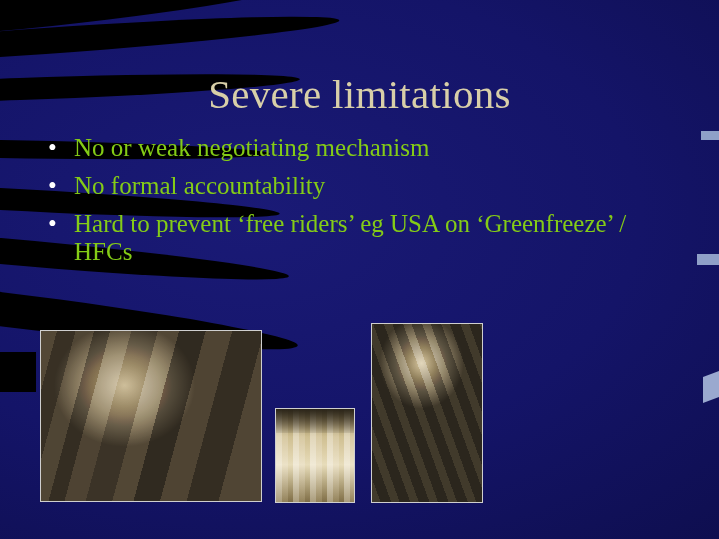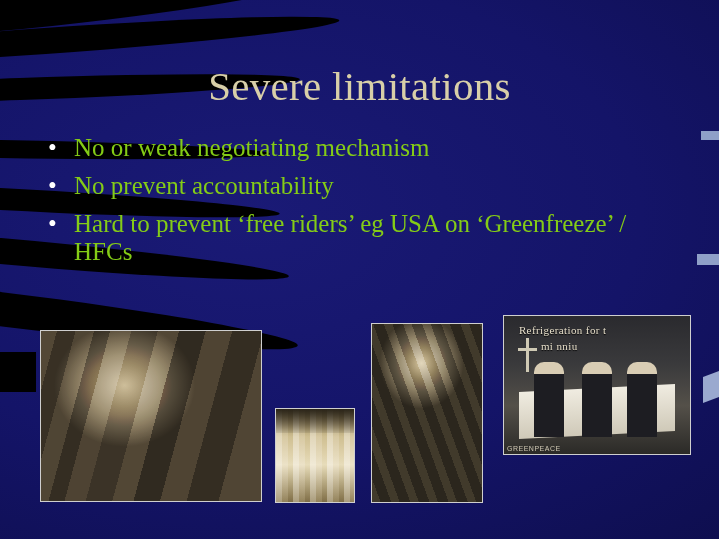--- a/index.html
+++ b/index.html
@@ -77,21 +77,21 @@
     right: 0;
     background: #8fa0c8;
   }
   .em1 { top: 131px; width: 18px; height: 9px; }
   .em2 { top: 254px; width: 22px; height: 11px; }
   .em3 { top: 374px; width: 16px; height: 26px; transform: skewY(-20deg); background: #9aa9cf; }
 
   .title {
     position: absolute;
     left: 0; right: 0;
-    top: 64px;
+    top: 72px;
     text-align: center;
     color: #d8cfa8;
     font-size: 41px;
     line-height: 1.1;
     letter-spacing: 0.3px;
     font-family: "Liberation Serif", serif;
   }
   .bullets {
     position: absolute;
     left: 48px;
@@ -251,44 +251,32 @@
 
   <div class="title">Severe limitations</div>
 
   <div class="bullets">
     <div class="bullet-row">
       <span class="bullet-dot">•</span>
       <span class="bullet-text">No or weak negotiating mechanism</span>
     </div>
     <div class="bullet-row">
       <span class="bullet-dot">•</span>
-      <span class="bullet-text">No prevent accountability</span>
+      <span class="bullet-text">No formal accountability</span>
     </div>
     <div class="bullet-row">
       <span class="bullet-dot">•</span>
       <span class="bullet-text">Hard to prevent ‘free riders’ eg USA on ‘Greenfreeze’ / HFCs</span>
     </div>
   </div>
 
   <div class="photos">
     <div class="photo ph1">
       <div class="img-kitchen"></div>
     </div>
     <div class="photo ph2">
       <div class="img-bottles"></div>
     </div>
     <div class="photo ph3">
       <div class="img-worker"></div>
     </div>
-    <div class="photo ph4">
-      <div class="img-men"></div>
-      <div class="cross"></div>
-      <div class="figure fig1"></div>
-      <div class="figure fig2"></div>
-      <div class="figure fig3"></div>
-      <div class="banner-text">
-        <span>Refrigeration for t</span>
-        <span class="l2">mi          nniu</span>
-      </div>
-      <div class="corner-tag">GREENPEACE</div>
-    </div>
   </div>
 </div>
 
 </body></html>

